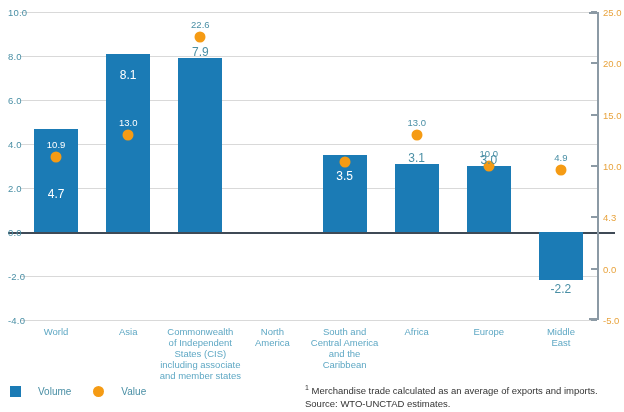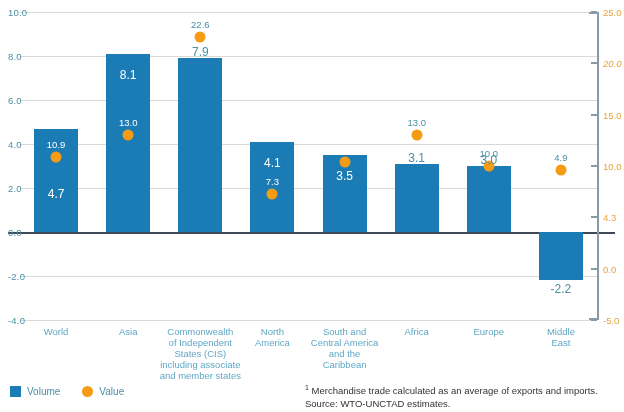--- a/index.html
+++ b/index.html
@@ -92,21 +92,21 @@
     color:#5fa8c4;
     text-align:center;
     white-space:pre-line;
   }
 
   
   .legend{
     position:absolute;left:10px;top:386px;
     display:flex;align-items:center;gap:22px;
   }
-  .legend-item{display:flex;align-items:center;gap:6px;}
+  .legend-item{display:flex;align-items:center;gap:17px;}
   .sw-square{width:11px;height:11px;background:#1b7bb5;}
   .sw-circle{width:11px;height:11px;border-radius:50%;background:#f59b14;}
   .legend-text{font-size:10px;color:#4a8fa5;}
 
   
   .footnote{
     position:absolute;left:305px;top:381px;
     font-size:9.5px;line-height:13px;color:#333333;
     width:315px;
   }
@@ -136,26 +136,20 @@
         <div class="bar" style="top: 41.8px; height: 178.2px; background: rgb(27, 123, 181);"></div>
         <div class="dot" style="top: 123.2px; background: rgb(245, 155, 20);"></div>
         <div class="bar-label inside" style="top: 55.8px;">8.1</div>
         <div class="dot-label onbar" style="top: 105.2px;">13.0</div>
       </div>
       <div class="cat" style="left: 144.25px; width: 72.125px;">
         <div class="bar" style="top: 46.2px; height: 173.8px; background: rgb(27, 123, 181);"></div>
         <div class="dot" style="top: 24.64px; background: rgb(245, 155, 20);"></div>
         <div class="bar-label" style="top: 33.2px;">7.9</div>
         <div class="dot-label" style="top: 6.64px;">22.6</div>
-      </div>
-      <div class="cat" style="left: 216.375px; width: 72.125px;">
-        <div class="bar" style="top: 129.8px; height: 90.2px; background: rgb(27, 123, 181);"></div>
-        <div class="dot" style="top: 181.72px; background: rgb(245, 155, 20);"></div>
-        <div class="bar-label inside" style="top: 143.8px;">4.1</div>
-        <div class="dot-label onbar" style="top: 163.72px;">7.3</div>
       </div>
       <div class="cat" style="left: 288.5px; width: 72.125px;">
         <div class="bar" style="top: 143px; height: 77px; background: rgb(27, 123, 181);"></div>
         <div class="dot" style="top: 149.893px; background: rgb(245, 155, 20);"></div>
         <div class="bar-label inside" style="top: 157px;">3.5</div>
         <div class="dot-label onbar" style="top: 131.893px; margin-left: 30px;">10.4</div>
       </div>
       <div class="cat" style="left: 360.625px; width: 72.125px;">
         <div class="bar" style="top: 151.8px; height: 68.2px; background: rgb(27, 123, 181);"></div>
         <div class="dot" style="top: 123.2px; background: rgb(245, 155, 20);"></div>
@@ -219,21 +213,21 @@
 <div class="ytick-left" style="top: 12px;">10.0</div>
     <div class="ytick-left" style="top: 56px;">8.0</div>
     <div class="ytick-left" style="top: 100px;">6.0</div>
     <div class="ytick-left" style="top: 144px;">4.0</div>
     <div class="ytick-left" style="top: 188px;">2.0</div>
     <div class="ytick-left" style="top: 232px;">0.0</div>
     <div class="ytick-left" style="top: 276px;">-2.0</div>
     <div class="ytick-left" style="top: 320px;">-4.0</div>
     <div class="ytick-right" style="top: 12px;">25.0</div>
     <div class="rtick-mark" style="top: 11px;"></div>
-    <div class="ytick-right" style="top: 63.3333px; font-style: italic;">20.0</div>
+    <div class="ytick-right" style="top: 63.3333px;">20.0</div>
     <div class="rtick-mark" style="top: 62.3333px;"></div>
     <div class="ytick-right" style="top: 114.667px;">15.0</div>
     <div class="rtick-mark" style="top: 113.667px;"></div>
     <div class="ytick-right" style="top: 166px;">10.0</div>
     <div class="rtick-mark" style="top: 165px;"></div>
     <div class="ytick-right" style="top: 217.333px;">4.3</div>
     <div class="rtick-mark" style="top: 216.333px;"></div>
     <div class="ytick-right" style="top: 268.667px;">0.0</div>
     <div class="rtick-mark" style="top: 267.667px;"></div>
     <div class="ytick-right" style="top: 320px;">-5.0</div>

